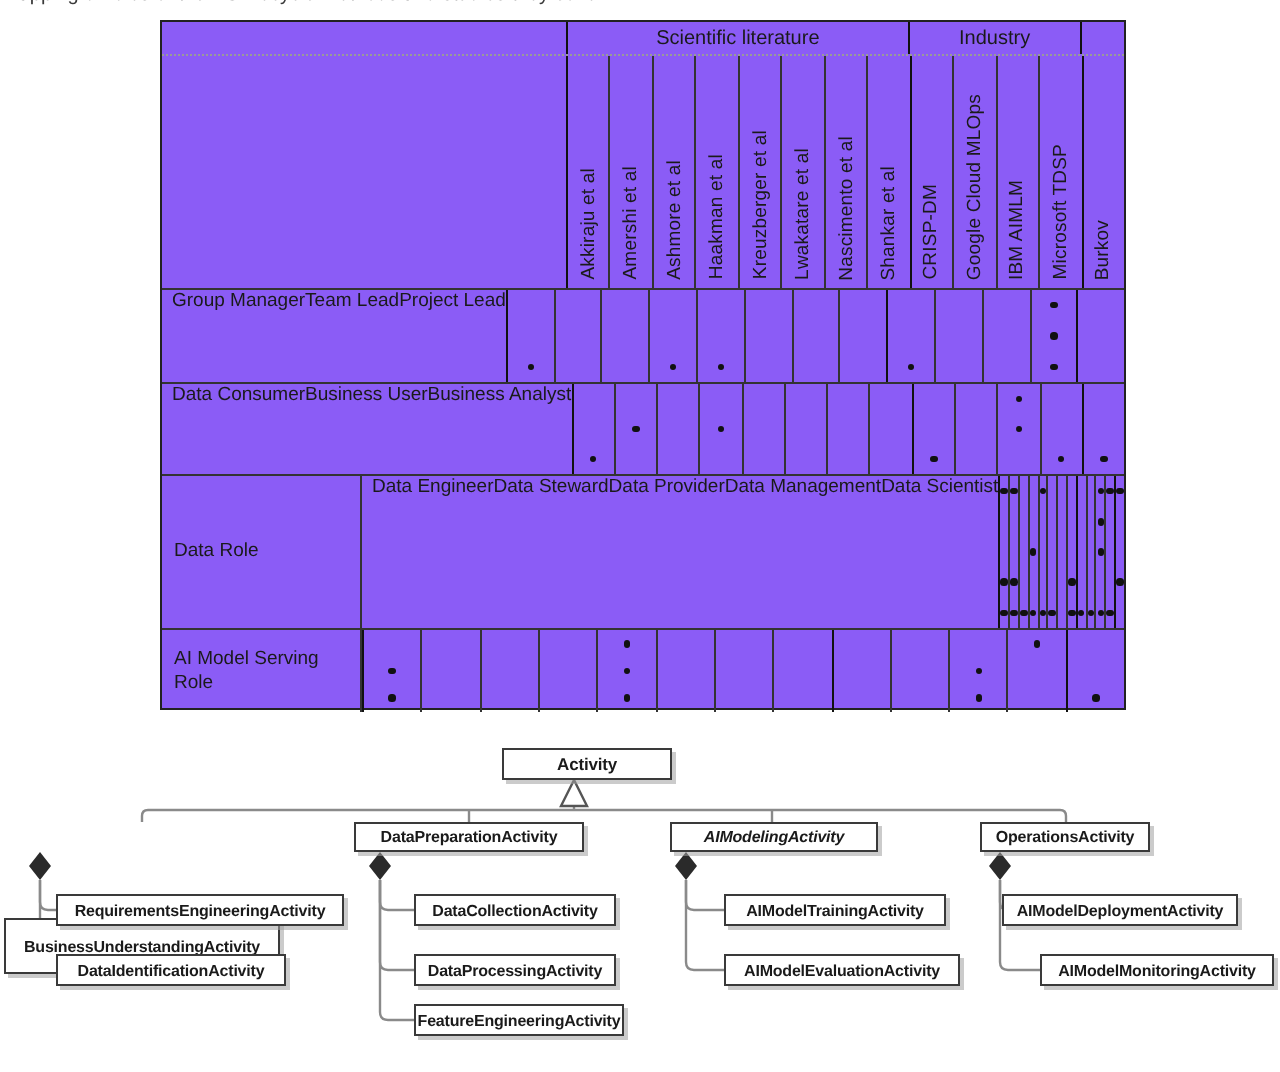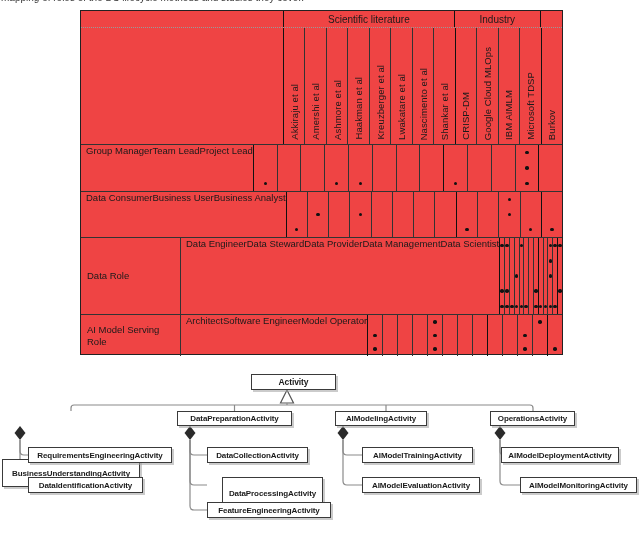--- a/index.html
+++ b/index.html
@@ -2,21 +2,21 @@
 <html><head>
 <meta charset="utf-8">
 <style>
   html,body{margin:0;padding:0;background:#fff;}
   #stage{position:relative;width:640px;height:536px;background:#fff;overflow:hidden;
          font-family:"Liberation Sans","DejaVu Sans",sans-serif;color:#1a1a1a;}
   
   .caption{position:absolute;top:-8px;left:1px;font-size:10px;color:#3a3a3a;white-space:nowrap;}
   
   .rtable{position:absolute;left:80px;top:10px;width:483px;height:345px;
-          border:1px solid #222;box-sizing:border-box;background:#ef4444;}
+          border:1px solid #222;box-sizing:border-box;background:#8b5cf6;}
   .trow{display:flex;box-sizing:border-box;}
   .trow1{height:17px;border-bottom:1px dotted #9a9a9a;}
   .tleft{flex:0 0 202px;box-sizing:border-box;}
   .tdata{flex:1;display:flex;border-left:1.5px solid #111;box-sizing:border-box;min-width:0;}
   .gcell{box-sizing:border-box;display:flex;align-items:center;justify-content:center;
          font-size:10px;overflow:hidden;white-space:nowrap;}
   .sep-r{border-right:1px solid #333;}
   .sep-R{border-right:1.5px solid #111;}
   .hdr2{height:116px;}
   .hcol{flex:1;box-sizing:border-box;display:flex;align-items:flex-end;justify-content:center;
@@ -426,25 +426,20 @@
               <div class="dot"></div>
             </div>
             <div class="slot"></div>
           </div>
         </div>
       </div>
       <div class="trow band" style="height: 42px;">
         <div class="blabel">
           <div style="max-width: 78px;">AI Model Serving Role</div>
         </div>
-        <div class="broles">
-          <div>Architect</div>
-          <div>Software Engineer</div>
-          <div>Model Operator</div>
-        </div>
         <div class="tdata">
           <div class="bcol sep-r">
             <div class="slot"></div>
             <div class="slot">
               <div class="dot"></div>
             </div>
             <div class="slot">
               <div class="dot"></div>
             </div>
           </div>
@@ -552,23 +547,23 @@
         <polygon points="500,56 505.5,63 500,70 494.5,63"></polygon>
       </g>
     </svg>
     <div id="dboxes">
         <div class="dbox" style="left: 251px; top: 4px; width: 85px; height: 16px; font-size: 8.5px;">Activity</div>
         <div class="dbox" style="left: 2px; top: 41px; width: 138px; height: 28px; margin-top: 48px;">BusinessUnderstandingActivity</div>
         <div class="dbox" style="left: 28px; top: 77px; width: 144px; height: 16px;">RequirementsEngineeringActivity</div>
         <div class="dbox" style="left: 28px; top: 107px; width: 115px; height: 16px;">DataIdentificationActivity</div>
         <div class="dbox" style="left: 177px; top: 41px; width: 115px; height: 15px;">DataPreparationActivity</div>
         <div class="dbox" style="left: 207px; top: 77px; width: 101px; height: 16px;">DataCollectionActivity</div>
-        <div class="dbox" style="left: 222px; top: 107px; width: 101px; height: 32px;">DataProcessingActivity</div>
-        <div class="dbox" style="left: 207px; top: 132px; width: 124px; height: 16px;">FeatureEngineeringActivity</div>
-        <div class="dbox" style="left: 335px; top: 41px; width: 92px; height: 15px;">AIModelingActivity</div>
+        <div class="dbox" style="left: 207px; top: 107px; width: 101px; height: 16px;">DataProcessingActivity</div>
+        <div class="dbox" style="left: 207px; top: 132px; width: 105px; height: 16px;">FeatureEngineeringActivity</div>
+        <div class="dbox" style="left: 335px; top: 41px; width: 104px; height: 15px; font-style: italic;">AIModelingActivity</div>
         <div class="dbox" style="left: 362px; top: 77px; width: 111px; height: 16px;">AIModelTrainingActivity</div>
         <div class="dbox" style="left: 362px; top: 107px; width: 118px; height: 16px;">AIModelEvaluationActivity</div>
         <div class="dbox" style="left: 490px; top: 41px; width: 85px; height: 15px;">OperationsActivity</div>
         <div class="dbox" style="left: 501px; top: 77px; width: 118px; height: 16px;">AIModelDeploymentActivity</div>
         <div class="dbox" style="left: 520px; top: 107px; width: 117px; height: 16px;">AIModelMonitoringActivity</div>
       </div>
   </div>
 </div>
 
 </body></html>

